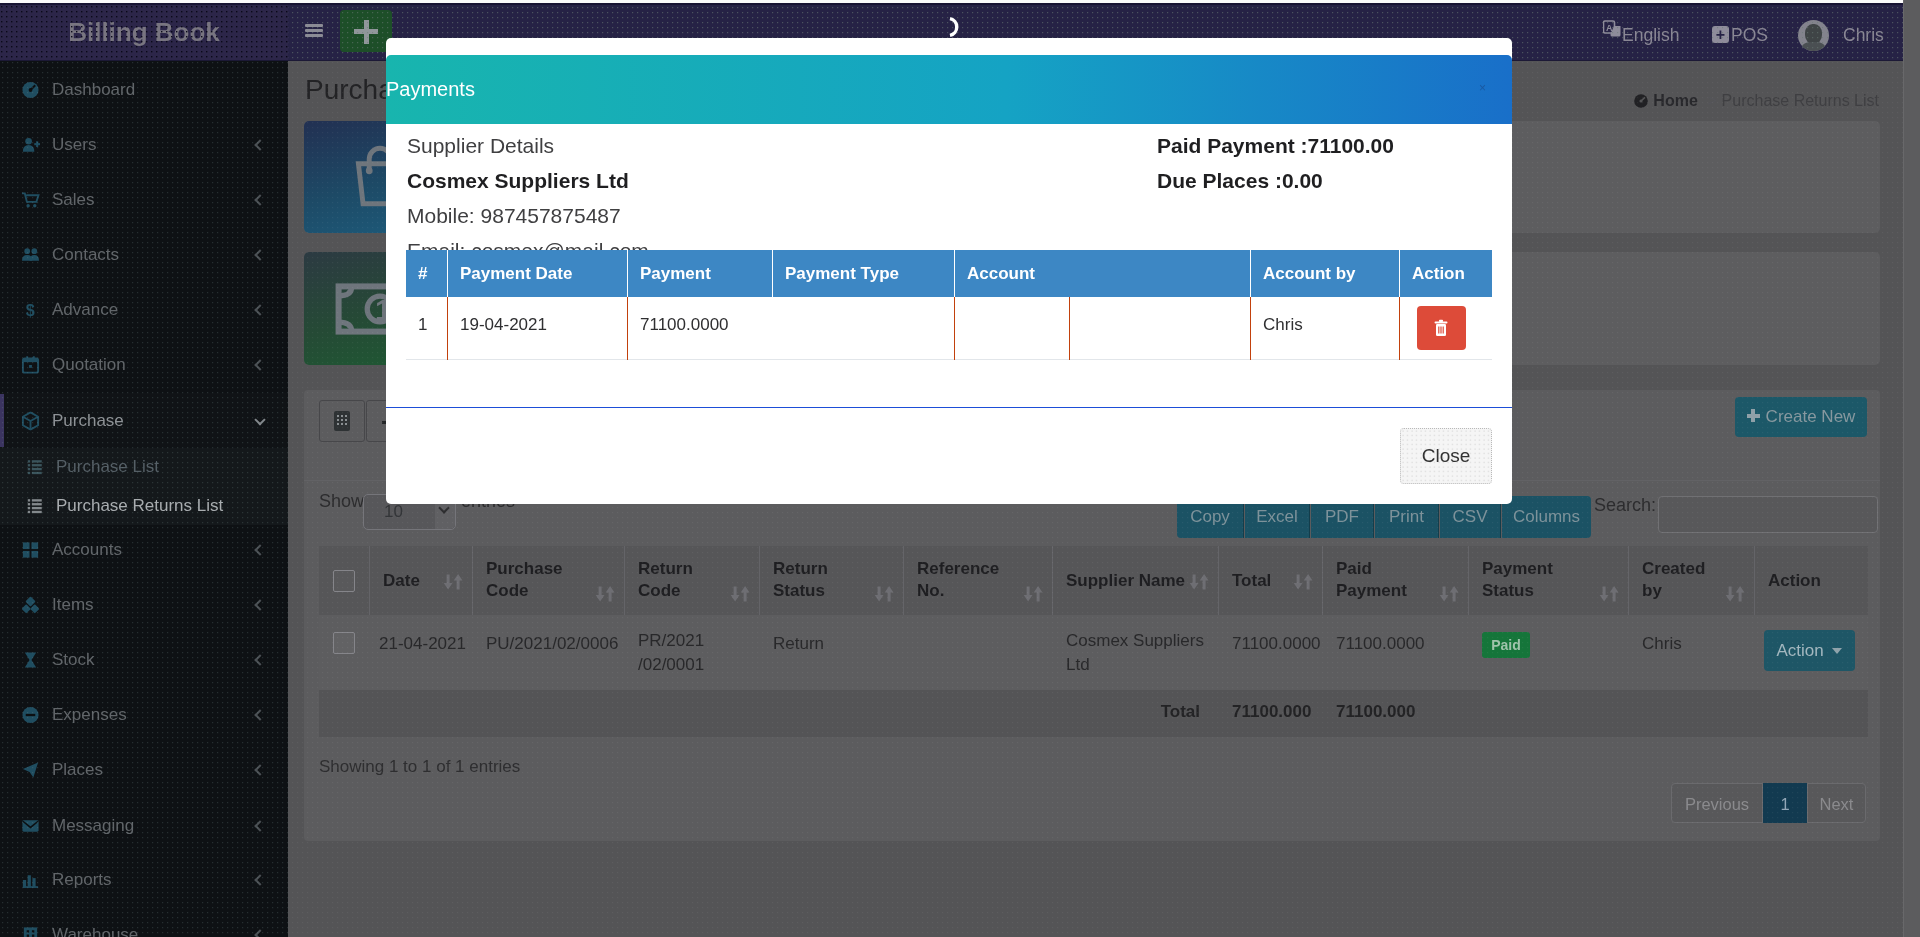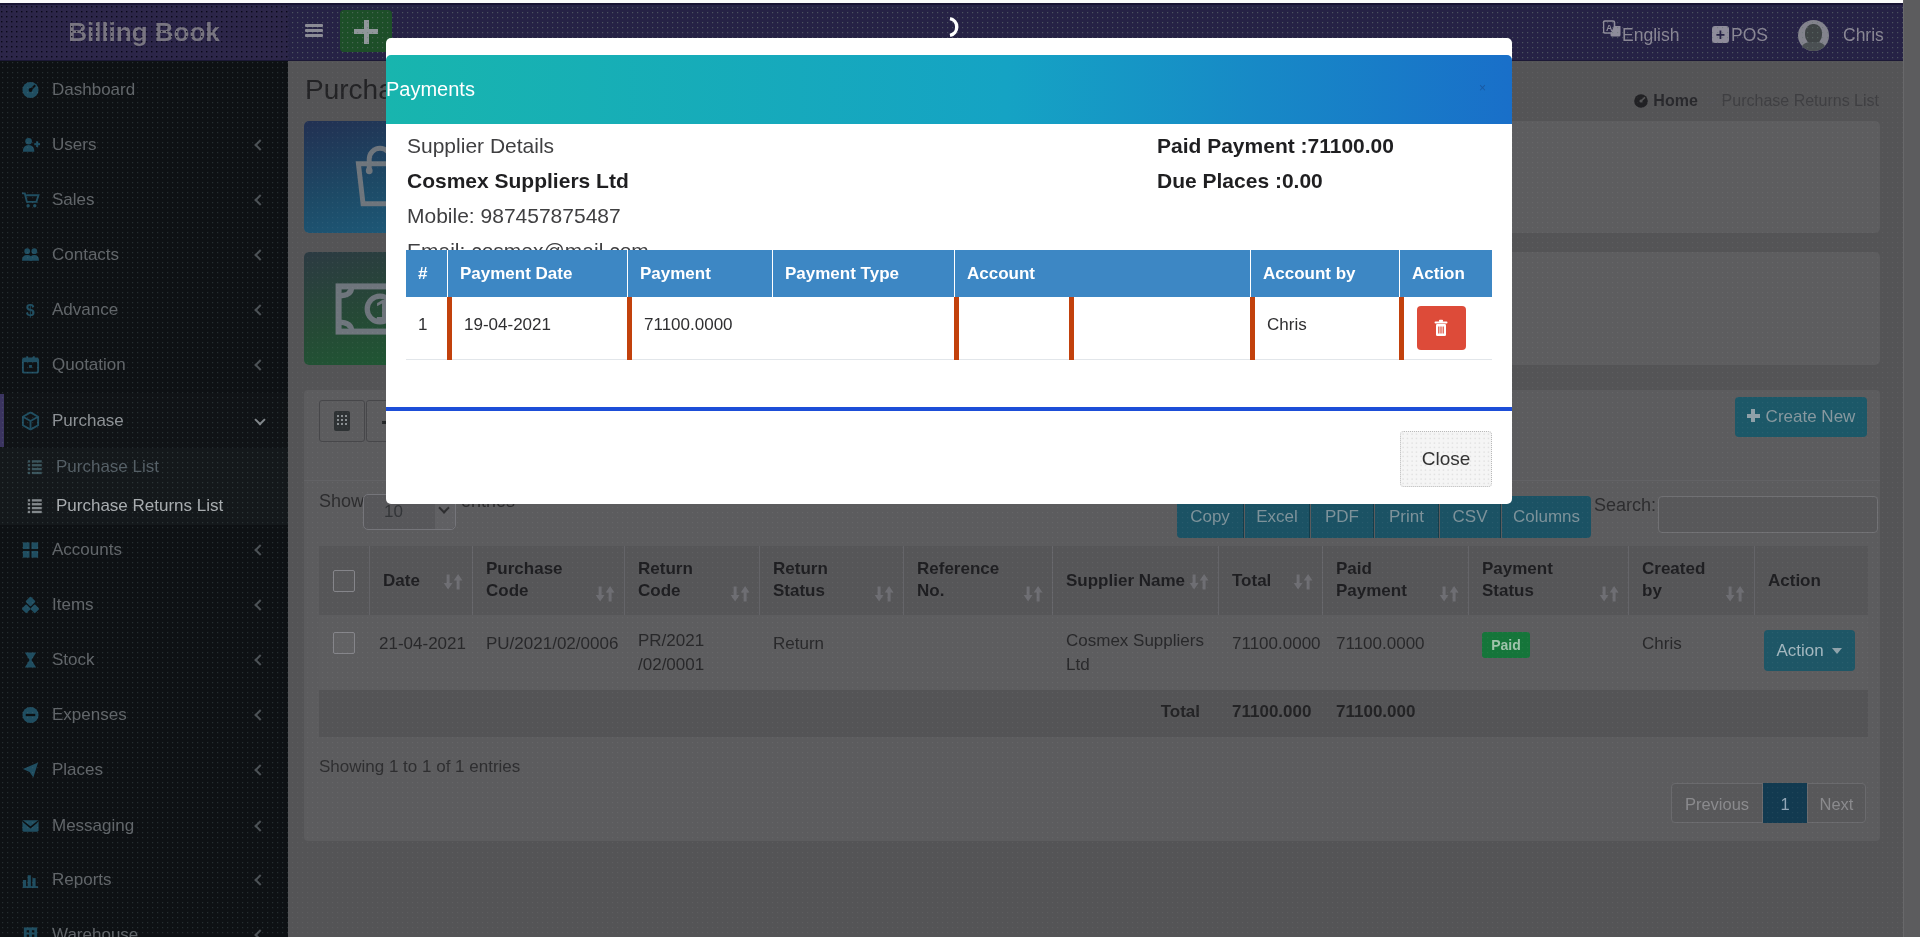--- a/index.html
+++ b/index.html
@@ -66,23 +66,23 @@
     background:linear-gradient(90deg,#18b5ae 0%,#15a3c4 55%,#196fc9 100%); border-radius:5px 5px 0 0;
     color:#fff; font-size:20px; text-align:left; line-height:69px; }
   #mclose { position:absolute; right:26px; top:27px; color:rgba(30,50,100,0.38); font-size:12px; line-height:1; }
   .mcol { position:absolute; top:90px; font-size:21px; color:#3f3f41; line-height:35px; }
   .mcol b { color:#1f1f21; }
   #mtable { position:absolute; left:20px; top:212px; width:1086px; font-size:17px; color:#2f2f31; }
   #mthead { position:absolute; left:0; top:0; width:1086px; height:47px; background:#3d87c4; }
   #mthead .c { position:absolute; top:0; height:47px; line-height:47px; color:#fff; font-weight:bold;
      border-left:1px solid #fff; padding-left:12px; }
   #mtrow { position:absolute; left:0; top:47px; width:1086px; height:63px; border-bottom:1px solid #e2e6ea; }
-  #mtrow .c { position:absolute; top:0; height:63px; line-height:56px; border-left:5px solid #c2410c; padding-left:12px; }
+  #mtrow .c { position:absolute; top:0; height:63px; line-height:56px; border-left:1px solid #c2410c; padding-left:12px; }
   #trashbtn { position:absolute; left:1011px; top:9px; width:49px; height:44px; background:#dd4b39; border-radius:4px; }
-  #mfooter { position:absolute; left:0; top:369px; width:1126px; height:97px; border-top:4px solid #1d4ed8; }
+  #mfooter { position:absolute; left:0; top:369px; width:1126px; height:97px; border-top:1px solid #1d4ed8; }
   #closebtn { position:absolute; right:20px; top:20px; width:92px; height:56px; background:#f5f5f5;
      border:1px dotted #b9b9b9; border-radius:4px; font-size:19px; color:#333;
      text-align:center; line-height:54px; overflow:hidden; }
   #spinner { left:942px; top:16px; z-index:11; }
 </style>
 </head>
 <body>
   <div id="strip-white" class="abs"></div>
   <div id="strip-dark" class="abs"></div>
 

